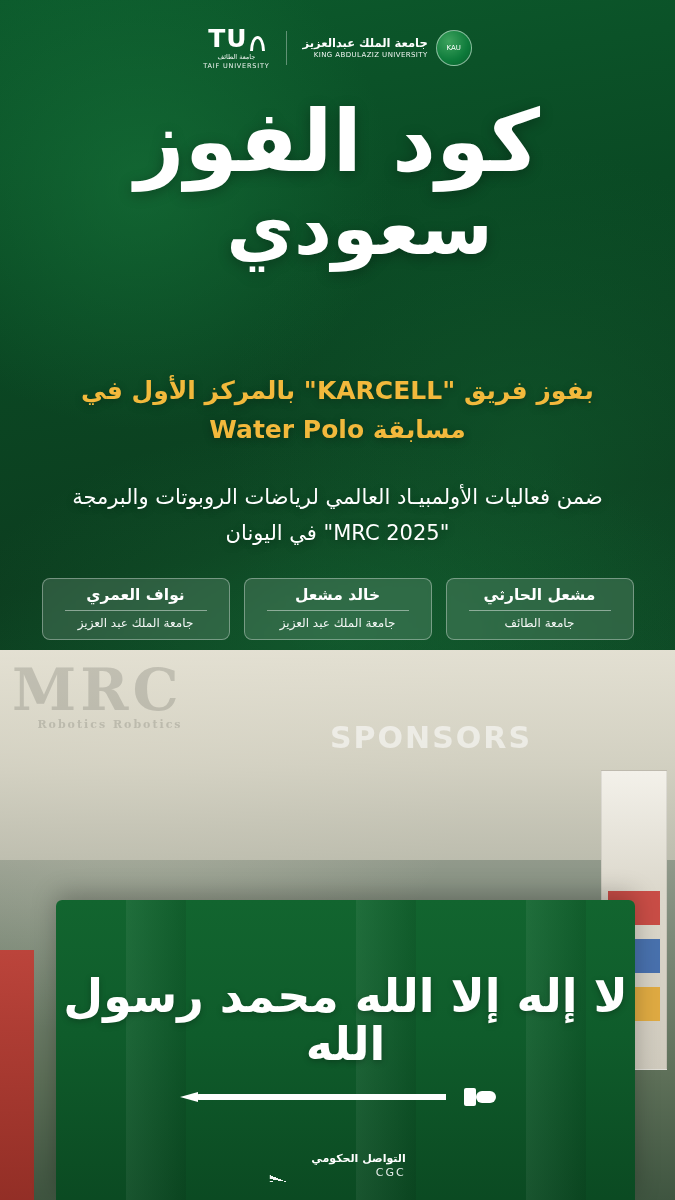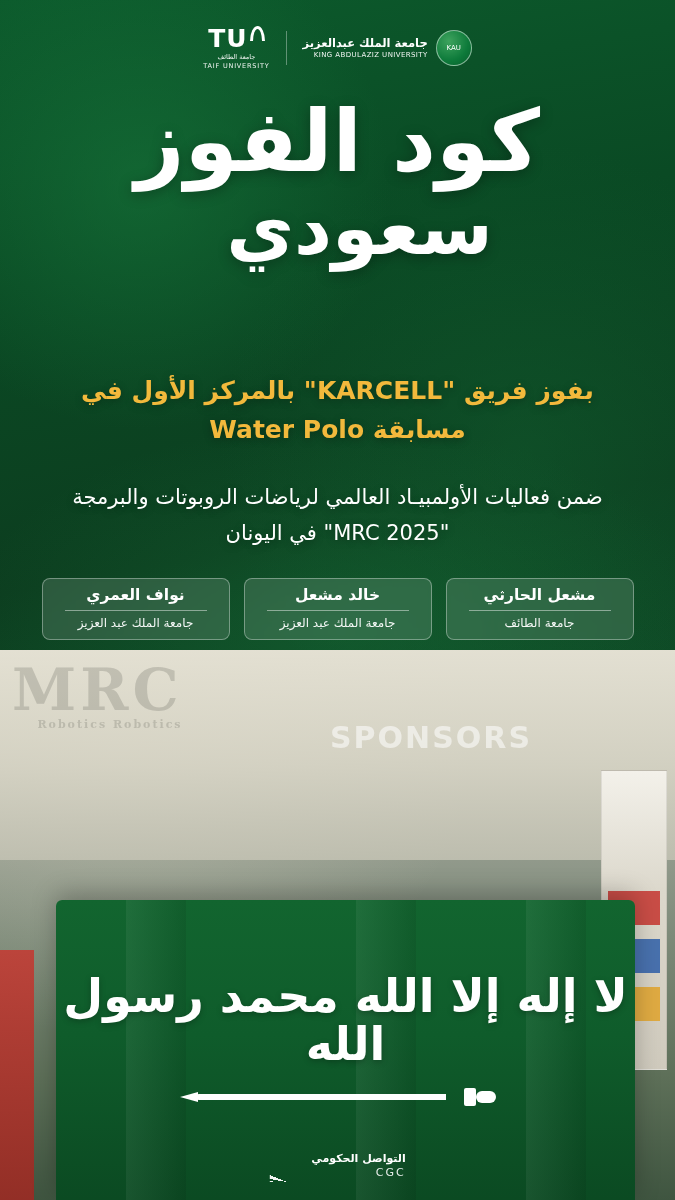--- a/index.html
+++ b/index.html
@@ -37,21 +37,21 @@
 
   
   .logo-bar {
     position: absolute; top: 26px; left: 0; right: 0;
     display: flex; align-items: center; justify-content: center;
     gap: 16px; direction: ltr;
   }
   .logo-taif { display: flex; flex-direction: column; align-items: center; color: #fff; }
   .logo-taif .mark {
     font-size: 25px; font-weight: bold; letter-spacing: 1px; line-height: 1;
-    display: flex; 
+    display: flex; align-items: flex-end;
   }
   .logo-taif .mark .arc {
     display: inline-block; width: 15px; height: 15px; margin-left: 2px;
     border: 3px solid #fff; border-radius: 50% 50% 0 0 / 100% 100% 0 0;
     border-bottom: none;
   }
   .logo-taif .ar { font-size: 6.5px; letter-spacing: .5px; margin-top: 2px; opacity: .95; }
   .logo-taif .en { font-size: 6.5px; letter-spacing: .8px; margin-top: 1px; opacity: .95; }
   .divider-v { width: 1px; height: 34px; background: rgba(255,255,255,.35); }
   .logo-kau { display: flex; align-items: center; gap: 8px; color: #fff; }

